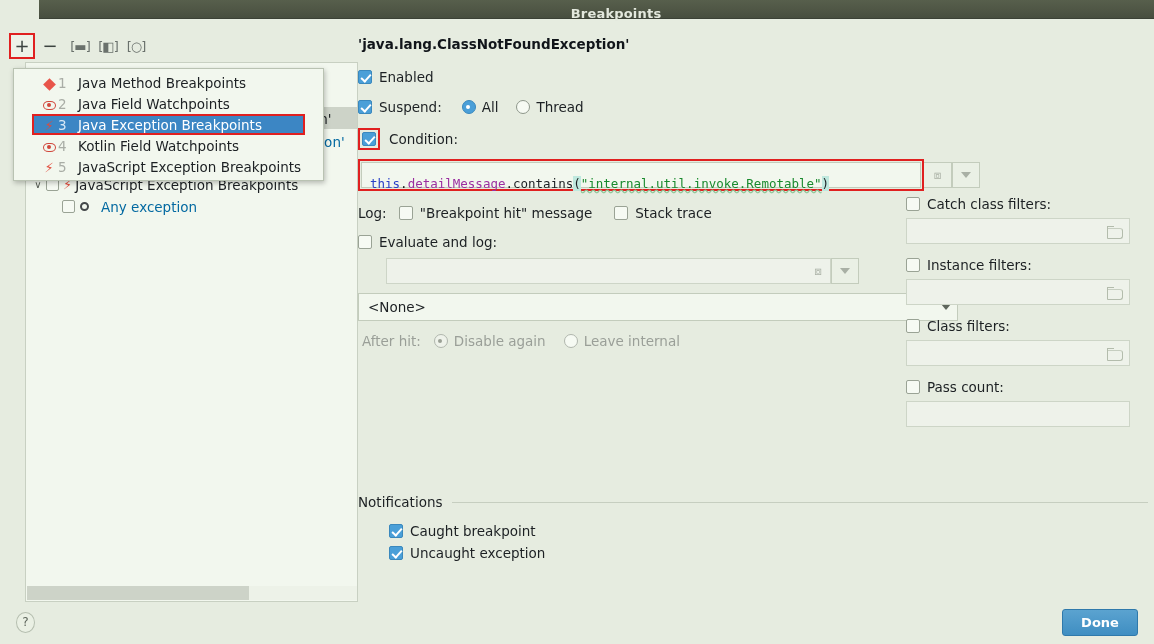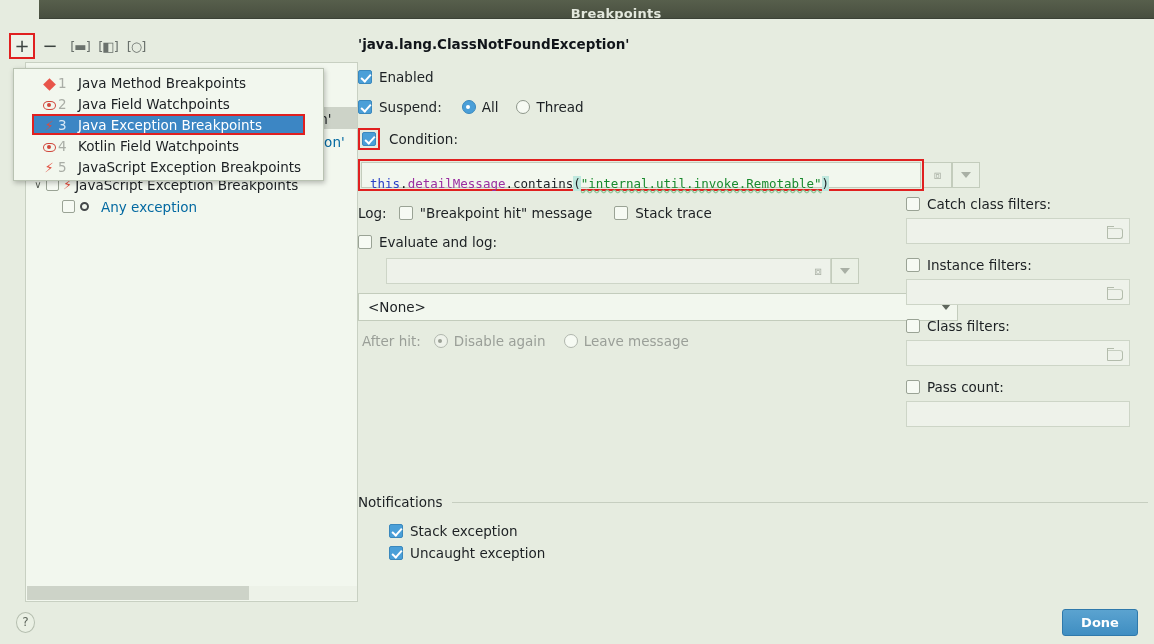--- a/index.html
+++ b/index.html
@@ -371,30 +371,30 @@
   <div class="combo" style="width:600px;margin-top:9px;">
     <span>&lt;None&gt;</span>
     <span class="caret-down"></span>
   </div>
 
   <div class="row" style="margin-top:12px;margin-left:4px;">
     <span class="lbl dim">After hit:</span>
     <div class="radio dim on" style="margin-left:13px;"></div>
     <span class="lbl dim">Disable again</span>
     <div class="radio dim" style="margin-left:18px;"></div>
-    <span class="lbl dim">Leave message</span>
+    <span class="lbl dim">Leave internal</span>
   </div>
 
   <div class="row" style="margin-top:145px;">
     <span class="section-title">Notifications</span>
     <span class="hr"></span>
   </div>
   <div class="row" style="margin-top:13px;margin-left:31px;">
     <div class="ck on"></div>
-    <span class="lbl">Stack exception</span>
+    <span class="lbl">Caught breakpoint</span>
   </div>
   <div class="row" style="margin-top:6px;margin-left:31px;">
     <div class="ck on"></div>
     <span class="lbl">Uncaught exception</span>
   </div>
 </div>
 
 <div style="position:absolute;left:906px;top:196px;width:230px;" id="filters-col">
     <div style="margin-bottom: 13px;">
       <div class="row">

